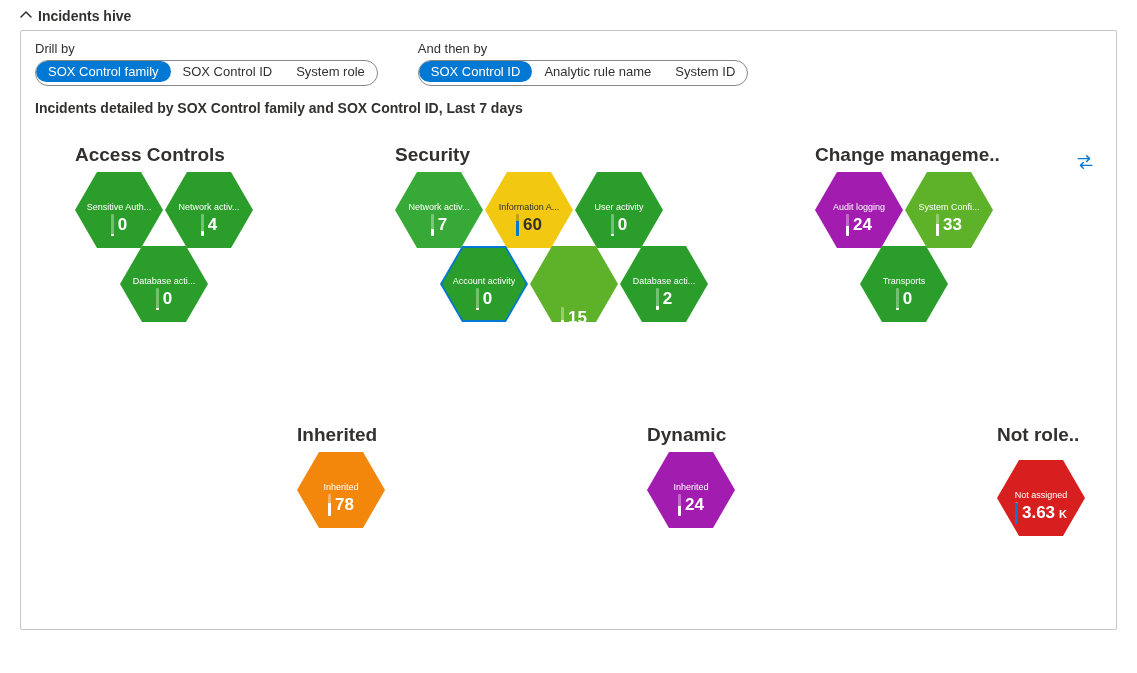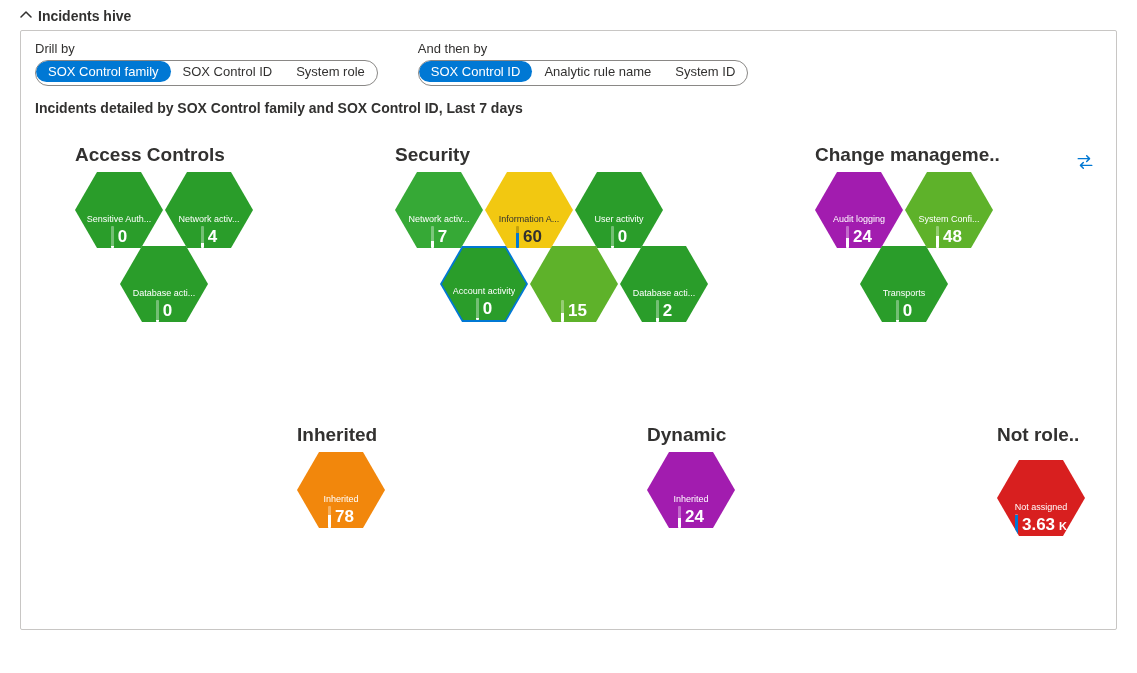--- a/index.html
+++ b/index.html
@@ -99,21 +99,21 @@
     position: relative;
   }
   .hex {
     position: absolute;
     width: 88px;
     height: 76px;
     clip-path: polygon(25% 0%, 75% 0%, 100% 50%, 75% 100%, 25% 100%, 0% 50%);
     display: flex;
     flex-direction: column;
     align-items: center;
-    justify-content: flex-end;
+    justify-content: center;
     color: #fff;
     cursor: pointer;
     padding-top: 18px;
   }
   .hex-label {
     position: relative;
     z-index: 2;
     font-size: 9px;
     max-width: 70px;
     white-space: nowrap;
@@ -312,21 +312,21 @@
                 </div>
                 <div class="hex-value">24</div>
               </div>
             </div>
             <div class="hex c-green3" style="left: 90px; top: 0px;">
               <div class="hex-label">System Confi...</div>
               <div class="hex-value-row">
                 <div class="hex-bar">
                   <div class="fill" style="height: 55%;"></div>
                 </div>
-                <div class="hex-value">48</div>
+                <div class="hex-value">33</div>
               </div>
             </div>
             <div class="hex c-green1" style="left: 45px; top: 74px;">
               <div class="hex-label">Transports</div>
               <div class="hex-value-row">
                 <div class="hex-bar">
                   <div class="fill" style="height: 10%;"></div>
                 </div>
                 <div class="hex-value">0</div>
               </div>

